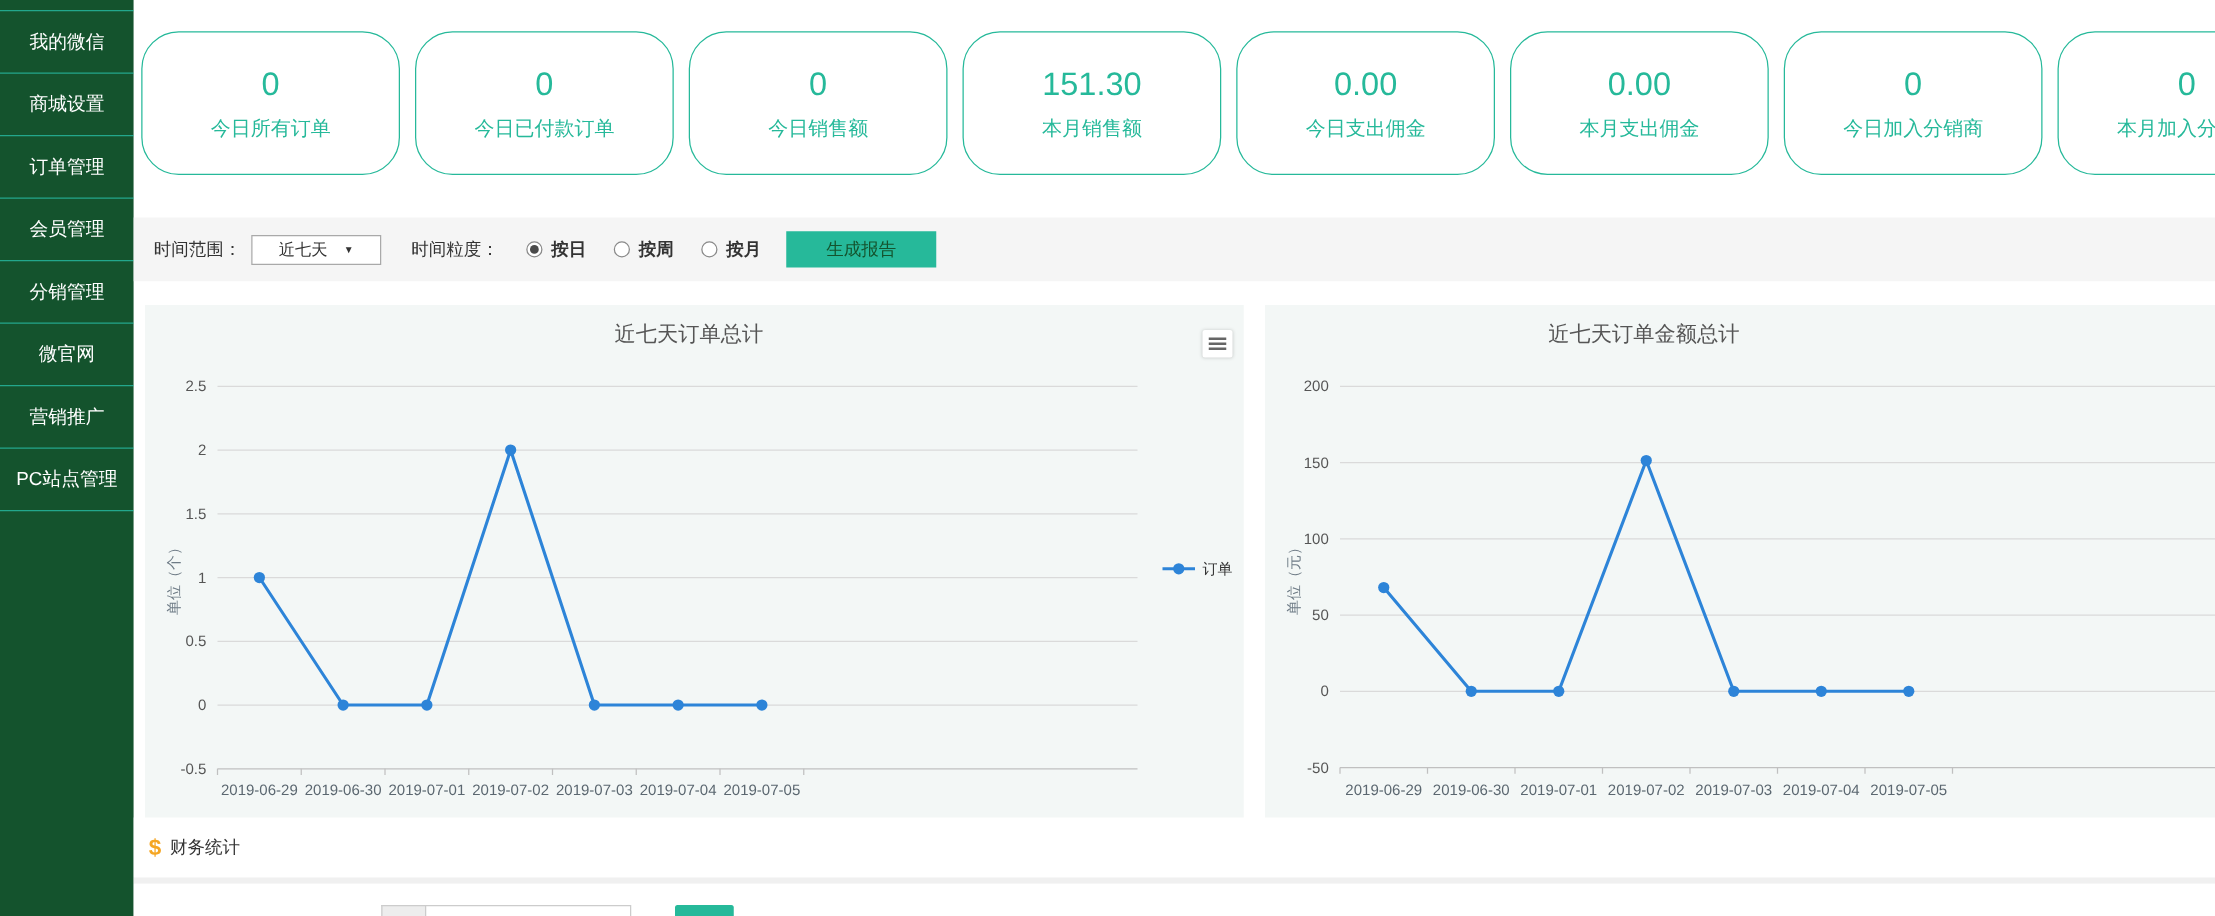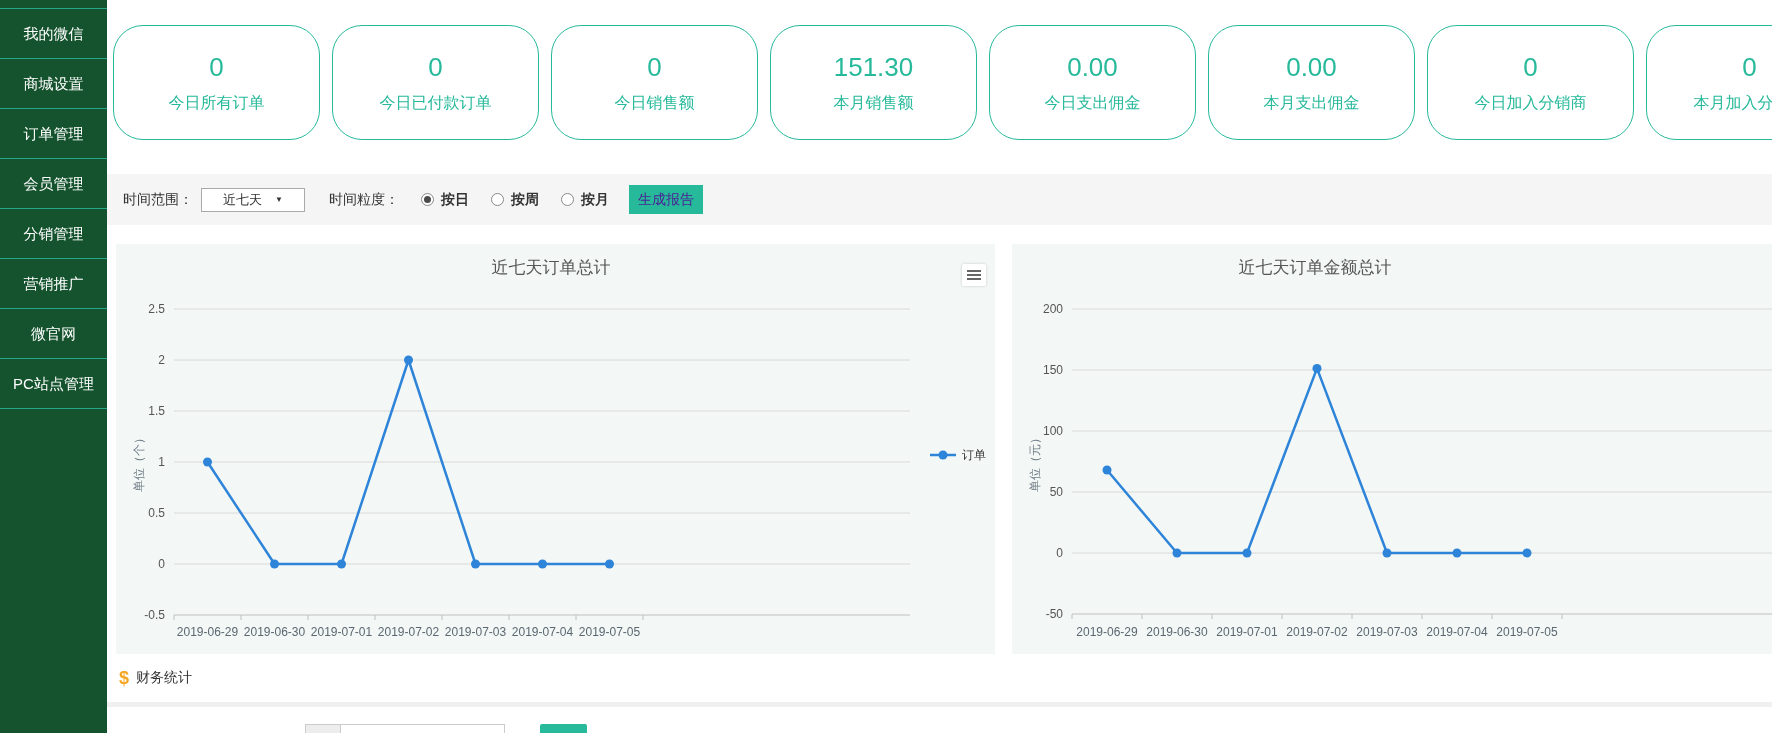--- a/index.html
+++ b/index.html
@@ -28,22 +28,22 @@
   .select-box{width:104px;height:24px;background:#fff;border:1px solid #a9a9a9;display:flex;
               align-items:center;justify-content:space-between;padding:0 21px;font-size:13px;
               margin-left:8px;cursor:pointer;box-sizing:border-box;}
   .caret{font-size:8px;color:#333;}
   .gran-label{margin-left:24px;}
   .radio-opt{margin-left:22px;display:flex;align-items:center;cursor:pointer;font-weight:bold;}
   .radio{width:13px;height:13px;border:1px solid #8a8a8a;border-radius:50%;background:#fff;
          display:inline-block;margin-right:7px;position:relative;box-sizing:border-box;}
   .radio.checked::after{content:"";position:absolute;left:2px;top:2px;right:2px;bottom:2px;
          background:#4a4a4a;border-radius:50%;}
-  .report-btn{margin-left:20px;background:#26b99a;color:#4c1d95;border:none;height:29px;
-              padding:0 9px;font-size:14px;cursor:pointer;text-align:center;}
+  .report-btn{margin-left:20px;background:#26b99a;color:#14532d;border:none;height:29px;
+              padding:0 32px;font-size:14px;cursor:pointer;text-align:center;}
 
   
   .charts{display:flex;gap:17px;margin-top:19px;padding-left:9px;}
   .chart-panel{flex:0 0 879px;width:879px;height:410px;background:#f3f7f6;position:relative;}
   .chart-panel svg{display:block;}
   svg text{font-family:"Liberation Sans","DejaVu Sans",sans-serif;}
   .toolbox{position:absolute;left:846px;top:20px;width:24px;height:22px;background:#fff;border-radius:2px;
            box-shadow:0 0 3px rgba(0,0,0,.18);display:flex;flex-direction:column;justify-content:center;
            align-items:center;gap:2px;cursor:pointer;}
   .toolbox span{display:block;width:14px;height:2px;background:#666;}
@@ -64,22 +64,22 @@
 
 <div class="app">
 
   <div class="sidebar">
     <div class="side-stub"></div>
     <div class="side-item">我的微信</div>
     <div class="side-item">商城设置</div>
     <div class="side-item">订单管理</div>
     <div class="side-item">会员管理</div>
     <div class="side-item">分销管理</div>
+    <div class="side-item">微官网</div>
     <div class="side-item">营销推广</div>
-    <div class="side-item">微官网</div>
     <div class="side-item">PC站点管理</div>
   </div>
 
   <div class="main">
 
     <div class="cards">
       <div class="stat-card">
         <div class="stat-value">0</div>
         <div class="stat-label">今日所有订单</div>
       </div>

